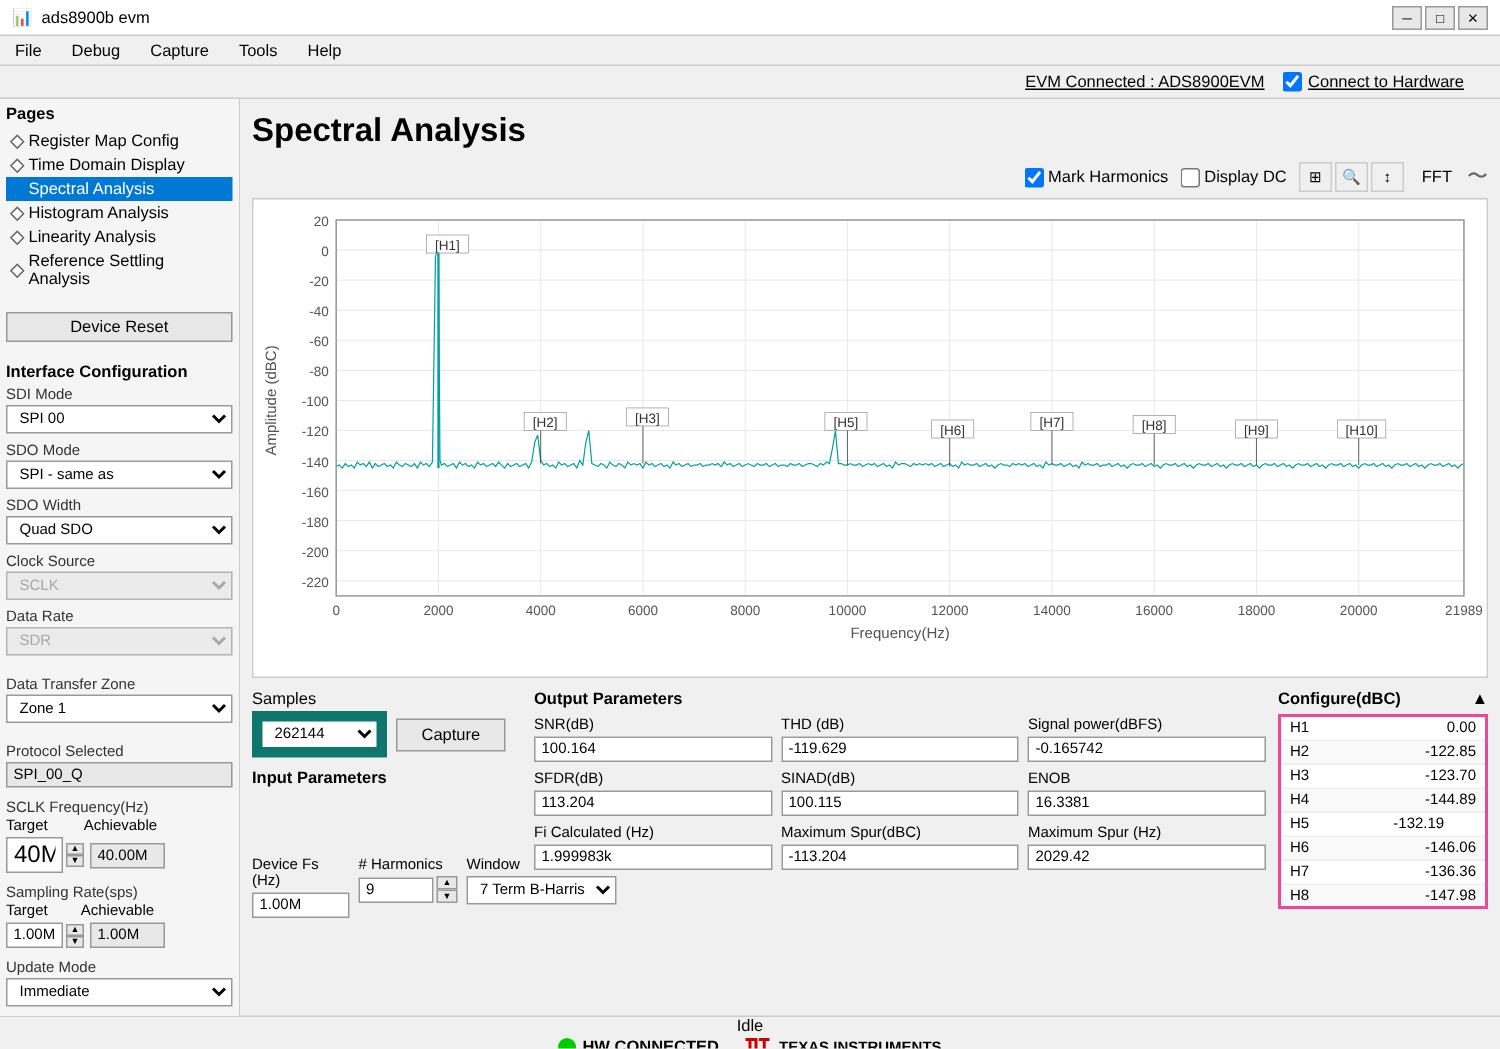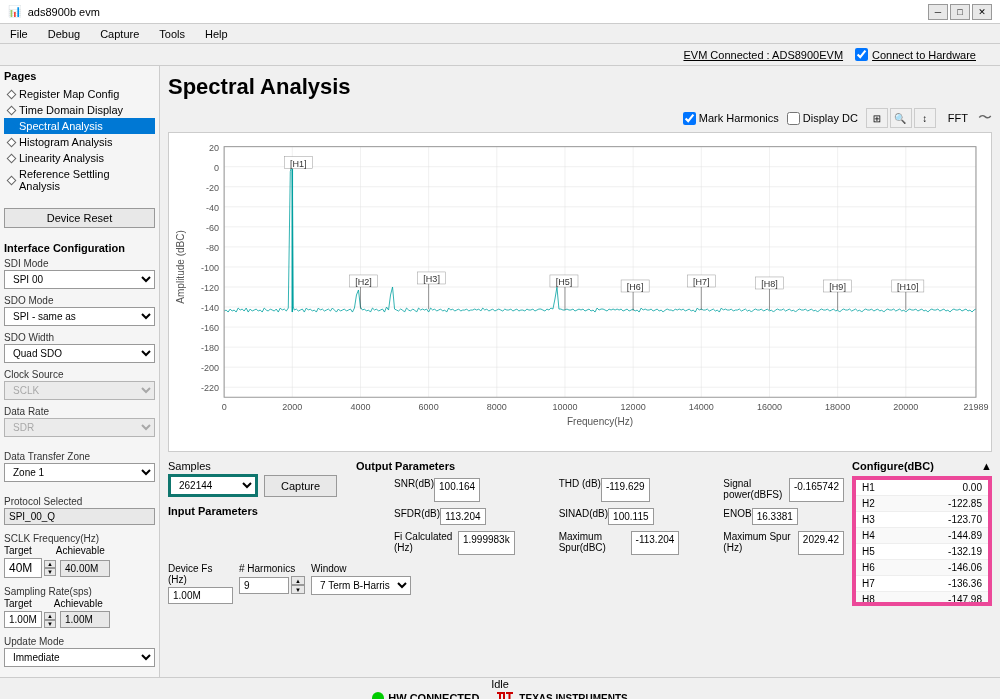--- a/index.html
+++ b/index.html
@@ -58,35 +58,35 @@
     
     .chart-container { border: 1px solid #ccc; background: white; flex: 0 0 auto; height: 320px; position: relative; }
     .chart-svg { width: 100%; height: 100%; }
     
     
     .bottom-panels { display: flex; gap: 8px; margin-top: 8px; flex: 1; }
     
     .capture-panel { width: 180px; flex-shrink: 0; }
     .samples-row { display: flex; align-items: center; gap: 6px; margin-bottom: 8px; }
     .samples-label { font-size: 11px; margin-bottom: 2px; }
-    .samples-select { width: 90px; padding: 2px 4px; border: 3px solid #0f766e; background: white; font-size: 10px; }
+    .samples-select { width: 90px; padding: 2px 4px; border: 7px solid #0f766e; background: white; font-size: 10px; }
     .capture-btn { padding: 4px 16px; background: #e8e8e8; border: 1px solid #999; cursor: pointer; font-size: 11px; }
     .input-params-title { font-weight: bold; font-size: 11px; margin-bottom: 6px; }
     .ip-row { display: flex; gap: 6px; align-items: flex-start; }
     .ip-field { display: flex; flex-direction: column; margin-top: 40px; }
     .ip-label { font-size: 10px; margin-bottom: 2px; }
     .ip-input { width: 65px; padding: 2px 4px; border: 1px solid #999; background: white; font-size: 10px; }
     .ip-input-sm { width: 50px; }
     
     .window-select { width: 100px; padding: 2px 4px; border: 1px solid #999; background: white; font-size: 10px; }
     
     .output-panel { flex: 1; }
     .output-title { font-weight: bold; font-size: 11px; margin-bottom: 6px; }
     .output-grid { display: grid; grid-template-columns: repeat(3, 1fr); gap: 6px; }
-    .output-field { display: flex; flex-direction: row; margin-left: 38px; }
+    .output-field { display: flex; flex-direction: column; }
     .output-label { font-size: 10px; margin-bottom: 2px; }
     .output-value { padding: 2px 4px; border: 1px solid #999; background: white; font-size: 10px; }
     
     .harmonics-panel { width: 140px; flex-shrink: 0; }
     .harmonics-title { font-weight: bold; font-size: 11px; margin-bottom: 4px; display: flex; justify-content: space-between; align-items: center; }
     
     
     .statusbar { background: #f0f0f0; border-top: 1px solid #ccc; height: 22px; display: flex; align-items: center; padding: 0 8px; justify-content: space-between; flex-direction: column; }
     .status-left { font-size: 11px; }
     .status-right { display: flex; align-items: center; gap: 16px; }
@@ -200,21 +200,21 @@
     </div>
     
     <div class="sidebar-section">
       <div class="label-text">SCLK Frequency(Hz)</div>
       <div style="display:flex; gap:4px; font-size:10px; margin-bottom:2px;">
         <span>Target</span>
         <span style="margin-left:20px;">Achievable</span>
       </div>
       <div style="display:flex; gap:4px; align-items:center; margin-bottom:4px;">
         <div style="display:flex; align-items:center; gap:2px;">
-          <input type="text" style="width: 38px; padding: 2px 4px; border: 1px solid rgb(153, 153, 153); font-size: 12px;" value="40M">
+          <input type="text" style="width: 38px; padding: 2px 4px; border: 1px solid rgb(153, 153, 153); font-size: 16px;" value="40M">
           <div style="display:flex; flex-direction:column;">
             <button style="width:12px; height:8px; border:1px solid #999; background:#e8e8e8; font-size:6px; cursor:pointer; padding:0;">▲</button>
             <button style="width:12px; height:8px; border:1px solid #999; background:#e8e8e8; font-size:6px; cursor:pointer; padding:0;">▼</button>
           </div>
         </div>
         <input type="text" style="width: 50px; padding: 2px 4px; border: 1px solid rgb(153, 153, 153); background: rgb(232, 232, 232); font-size: 10px;" value="40.00M" readonly="">
       </div>
     </div>
     
     <div class="sidebar-section">
@@ -453,42 +453,42 @@
             <div class="output-value">2029.42</div>
           </div>
         </div>
       </div>
 
       <div class="harmonics-panel">
         <div class="harmonics-title">
           <span>Configure(dBC)</span>
           <span style="cursor:pointer;">▲</span>
         </div>
-        <div style="border:4px solid #ec4899; overflow-y:auto; max-height:130px;">
+        <div style="border:2px solid #ec4899; overflow-y:auto; max-height:130px;">
           <table style="width:100%; font-size:10px; border-collapse:collapse;">
             <tbody id="harmonics-tbody">
             <tr style="background: rgb(255, 255, 255);">
                   <td style="padding:2px 6px; border-bottom:1px solid #eee;">H1</td>
                   <td style="padding:2px 6px; border-bottom:1px solid #eee; text-align:right;">0.00</td>
                 </tr>
                 <tr style="background: rgb(249, 249, 249); margin-top: 24px;">
                   <td style="padding:2px 6px; border-bottom:1px solid #eee;">H2</td>
                   <td style="padding:2px 6px; border-bottom:1px solid #eee; text-align:right;">-122.85</td>
                 </tr>
                 <tr style="background: rgb(255, 255, 255);">
                   <td style="padding:2px 6px; border-bottom:1px solid #eee;">H3</td>
                   <td style="padding:2px 6px; border-bottom:1px solid #eee; text-align:right;">-123.70</td>
                 </tr>
                 <tr style="background: rgb(249, 249, 249);">
                   <td style="padding:2px 6px; border-bottom:1px solid #eee;">H4</td>
                   <td style="padding:2px 6px; border-bottom:1px solid #eee; text-align:right;">-144.89</td>
                 </tr>
                 <tr style="background: rgb(255, 255, 255);">
                   <td style="padding:2px 6px; border-bottom:1px solid #eee;">H5</td>
-                  <td style="padding:2px 6px; border-bottom:1px solid #eee; text-align:right;">-132.19</td>
+                  <td style="padding:2px 6px; border-bottom:1px solid #eee; text-align:center;">-132.19</td>
                 </tr>
                 <tr style="background: rgb(249, 249, 249);">
                   <td style="padding:2px 6px; border-bottom:1px solid #eee;">H6</td>
                   <td style="padding:2px 6px; border-bottom:1px solid #eee; text-align:right;">-146.06</td>
                 </tr>
                 <tr style="background: rgb(255, 255, 255);">
                   <td style="padding:2px 6px; border-bottom:1px solid #eee;">H7</td>
                   <td style="padding:2px 6px; border-bottom:1px solid #eee; text-align:right;">-136.36</td>
                 </tr>
                 <tr style="background: rgb(249, 249, 249);">

